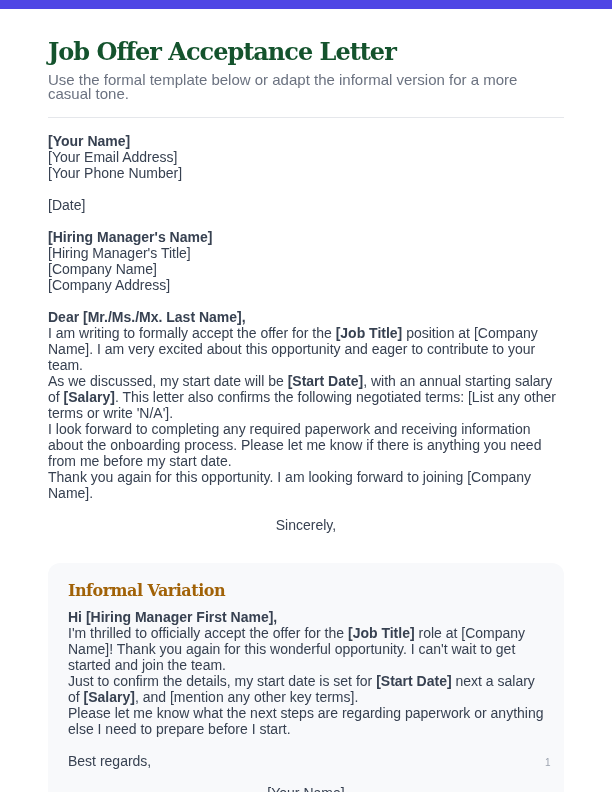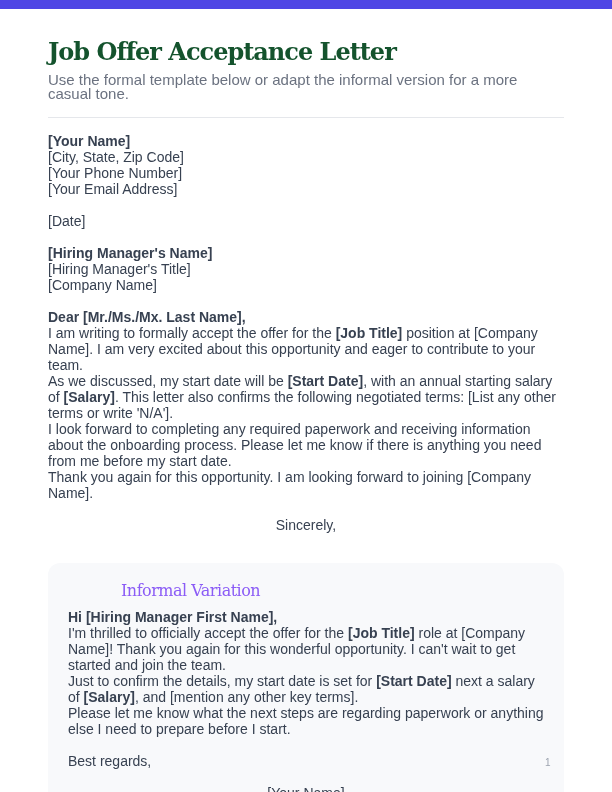--- a/index.html
+++ b/index.html
@@ -48,26 +48,25 @@
   .bold, strong { font-weight: 700; }
   .informal-box {
     margin-top: 30px;
     background: #f8f9fb;
     border-radius: 12px;
     padding: 18px 20px;
     color: #374151;
   }
   .informal-heading {
     font-family: "DejaVu Serif", serif;
-    font-weight: 400;
+    font-weight: 700;
     font-size: 16px;
     line-height: 20px;
     letter-spacing: -0.5px;
-    color: #8b5cf6;
-    margin-left: 53px;
+    color: #a16207;
     margin-bottom: 8px;
   }
   .page-number {
     position: absolute;
     top: 757px;
     left: 545px;
     font-size: 10px;
     line-height: 12px;
     color: #9ca3af;
   }
@@ -80,33 +79,33 @@
 <div class="content">
 
   <h1 class="page-title">Job Offer Acceptance Letter</h1>
   <p class="page-subtitle">Use the formal template below or adapt the informal version for a more casual tone.</p>
   <div class="divider"></div>
 
   <div class="letter">
 
     <div class="block">
       <div class="line bold">[Your Name]</div>
-      <div class="line">[City, State, Zip Code]</div>
+      <div class="line">[Your Email Address]</div>
       <div class="line">[Your Phone Number]</div>
-      <div class="line">[Your Email Address]</div>
     </div>
 
     <div class="block">
       <div class="line">[Date]</div>
     </div>
 
     <div class="block">
       <div class="line bold">[Hiring Manager's Name]</div>
       <div class="line">[Hiring Manager's Title]</div>
       <div class="line">[Company Name]</div>
+      <div class="line">[Company Address]</div>
     </div>
 
     <div class="block">
       <div class="line bold">Dear [Mr./Ms./Mx. Last Name],</div>
       <p class="para"><span>I am writing to formally accept the offer for the </span><strong>[Job Title]</strong><span> position at [Company Name]. I am very excited about this opportunity and eager to contribute to your team.</span></p>
       <p class="para"><span>As we discussed, my start date will be </span><strong>[Start Date]</strong><span>, with an annual starting salary of </span><strong>[Salary]</strong><span>. This letter also confirms the following negotiated terms: [List any other terms or write 'N/A'].</span></p>
       <p class="para">I look forward to completing any required paperwork and receiving information about the onboarding process. Please let me know if there is anything you need from me before my start date.</p>
       <p class="para">Thank you again for this opportunity. I am looking forward to joining [Company Name].</p>
     </div>
 

